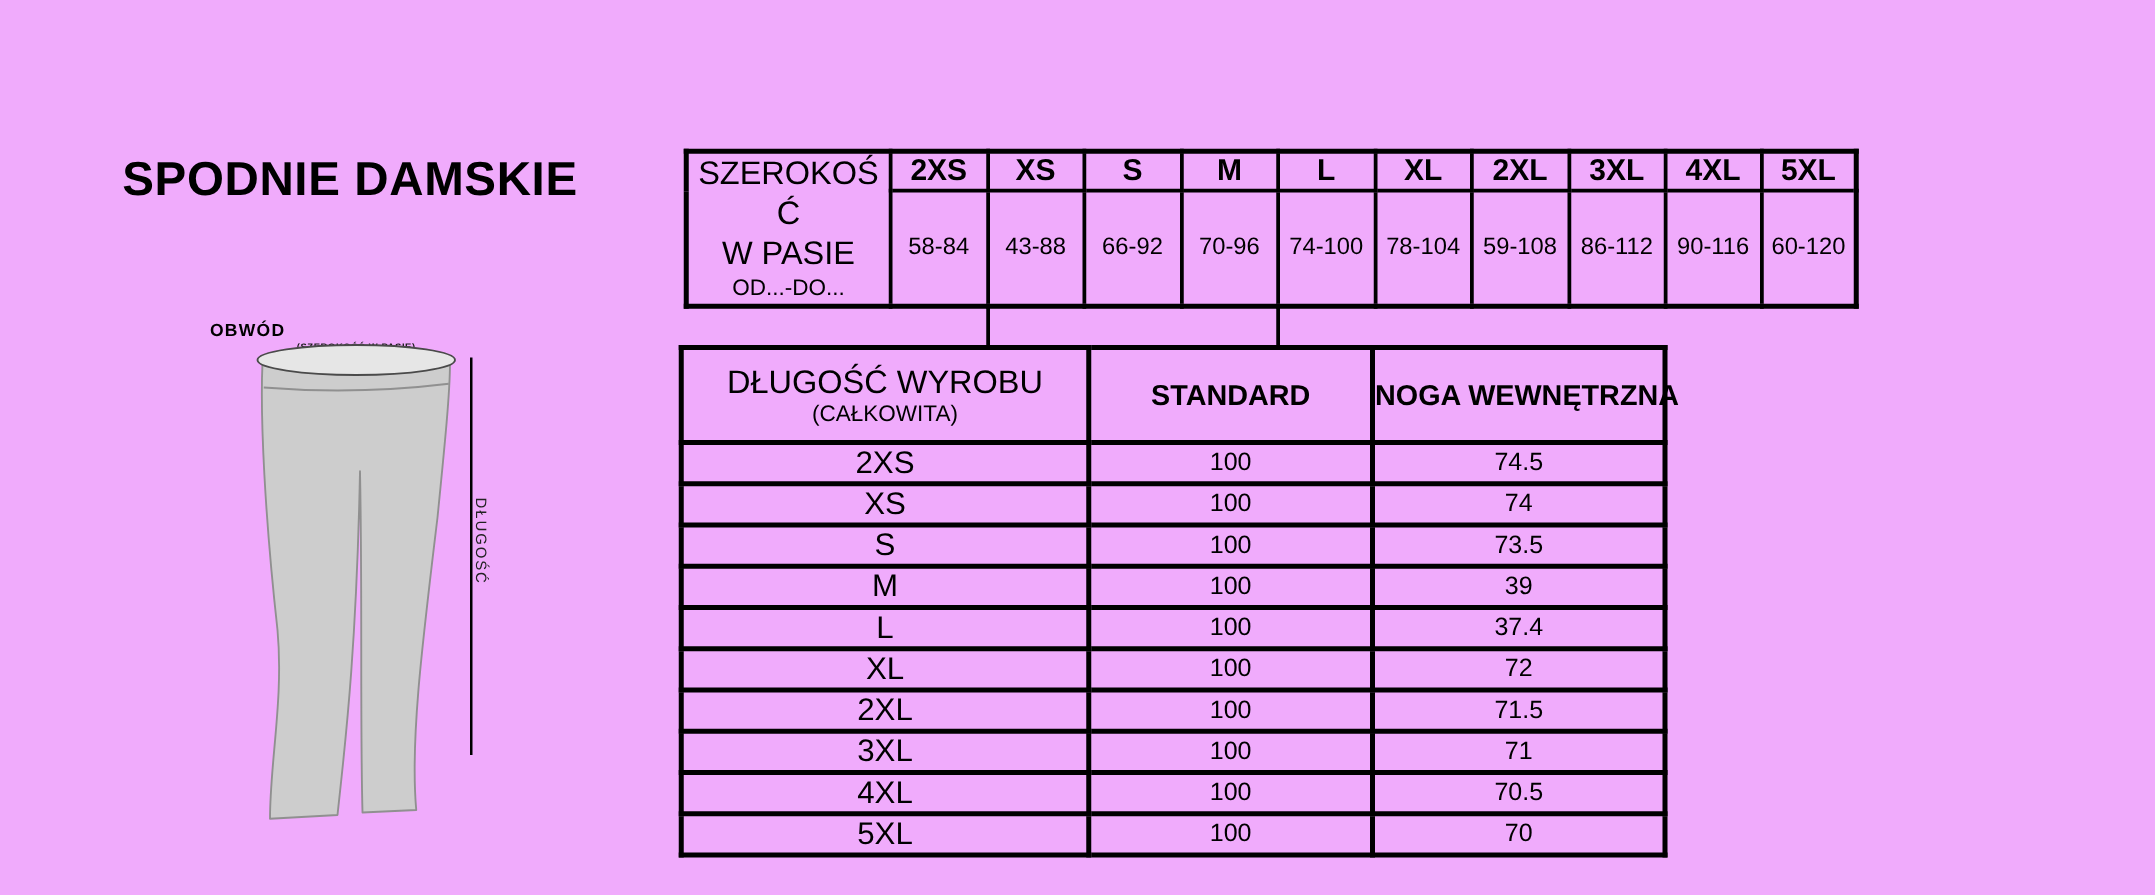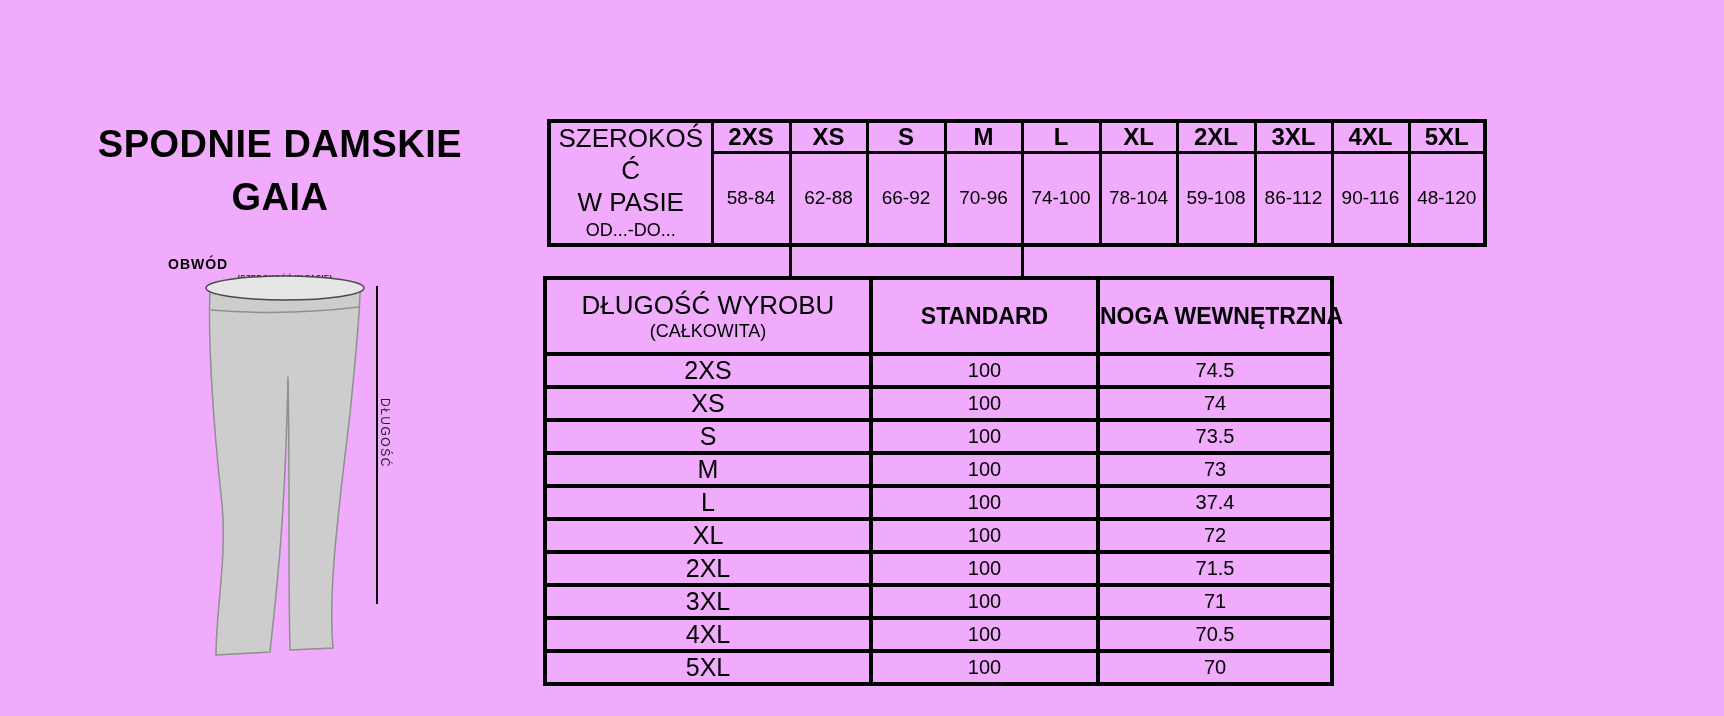--- a/index.html
+++ b/index.html
@@ -61,21 +61,20 @@
   .lt-size { font-size:25px; }
   .lt-val  { font-size:20px; }
 </style>
 </head>
 <body>
 
 <div class="canvas">
 
   <div class="title">
     <div>SPODNIE DAMSKIE</div>
-    <div>GAIA</div>
   </div>
 
   <div class="obwod-label">OBWÓD</div>
   <div class="obwod-sub">(SZEROKOŚĆ W PASIE)</div>
 
   <svg class="pants-svg" width="180" height="390" viewBox="0 0 180 390">
     <path d="M 10 16
              C 8 60, 12 140, 22 230
              C 27 285, 16 335, 16 381
              L 70 378
@@ -119,29 +118,29 @@
         <th>M</th>
         <th>L</th>
         <th>XL</th>
         <th>2XL</th>
         <th>3XL</th>
         <th>4XL</th>
         <th>5XL</th>
       </tr>
       <tr class="wt-val-row">
         <td class="wt-val">58-84</td>
-        <td class="wt-val">62-88</td>
+        <td class="wt-val">43-88</td>
         <td class="wt-val">66-92</td>
         <td class="wt-val">70-96</td>
         <td class="wt-val">74-100</td>
         <td class="wt-val">78-104</td>
         <td class="wt-val">59-108</td>
         <td class="wt-val">86-112</td>
         <td class="wt-val">90-116</td>
-        <td class="wt-val">48-120</td>
+        <td class="wt-val">60-120</td>
       </tr>
     </tbody>
   </table>
 
   <div class="conn conn-a"></div>
   <div class="conn conn-b"></div>
 
   <table class="length-table">
     <colgroup>
       <col style="width:326px">
@@ -168,21 +167,21 @@
         <td class="lt-val">74</td>
       </tr>
       <tr class="lt-row">
         <td class="lt-size">S</td>
         <td class="lt-val">100</td>
         <td class="lt-val">73.5</td>
       </tr>
       <tr class="lt-row">
         <td class="lt-size">M</td>
         <td class="lt-val">100</td>
-        <td class="lt-val">73</td>
+        <td class="lt-val">39</td>
       </tr>
       <tr class="lt-row">
         <td class="lt-size">L</td>
         <td class="lt-val">100</td>
         <td class="lt-val">37.4</td>
       </tr>
       <tr class="lt-row">
         <td class="lt-size">XL</td>
         <td class="lt-val">100</td>
         <td class="lt-val">72</td>

